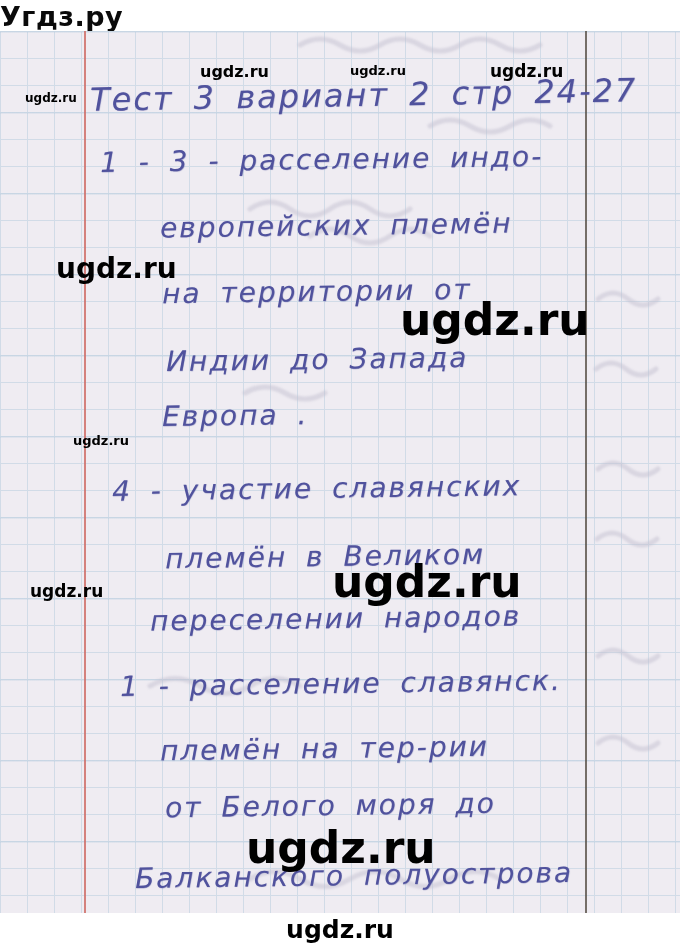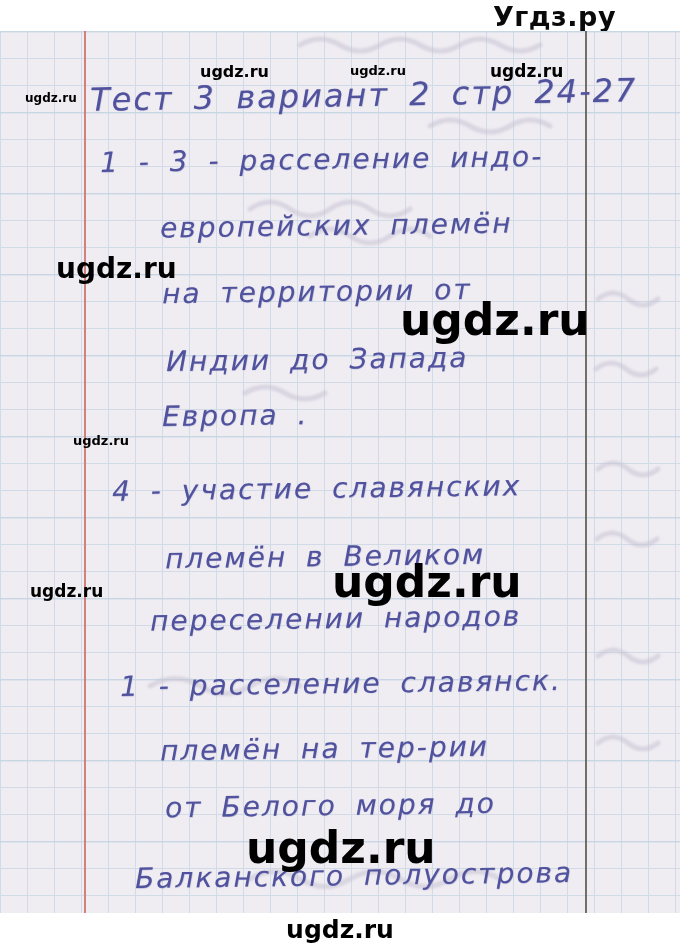--- a/index.html
+++ b/index.html
@@ -14,21 +14,21 @@
     height: 947px;
     background: #ffffff;
     overflow: hidden;
   }
   
   .site-title {
     position: absolute;
     top: 1px;
     left: 0;
     width: 616px;
-    text-align: right;
+    text-align: left;
     font-size: 27px;
     font-weight: bold;
     color: var(--header-text-color, #0a0a0a);
     letter-spacing: 0.5px;
   }
   
   .photo {
     position: absolute;
     left: 0;
     top: 31px;

